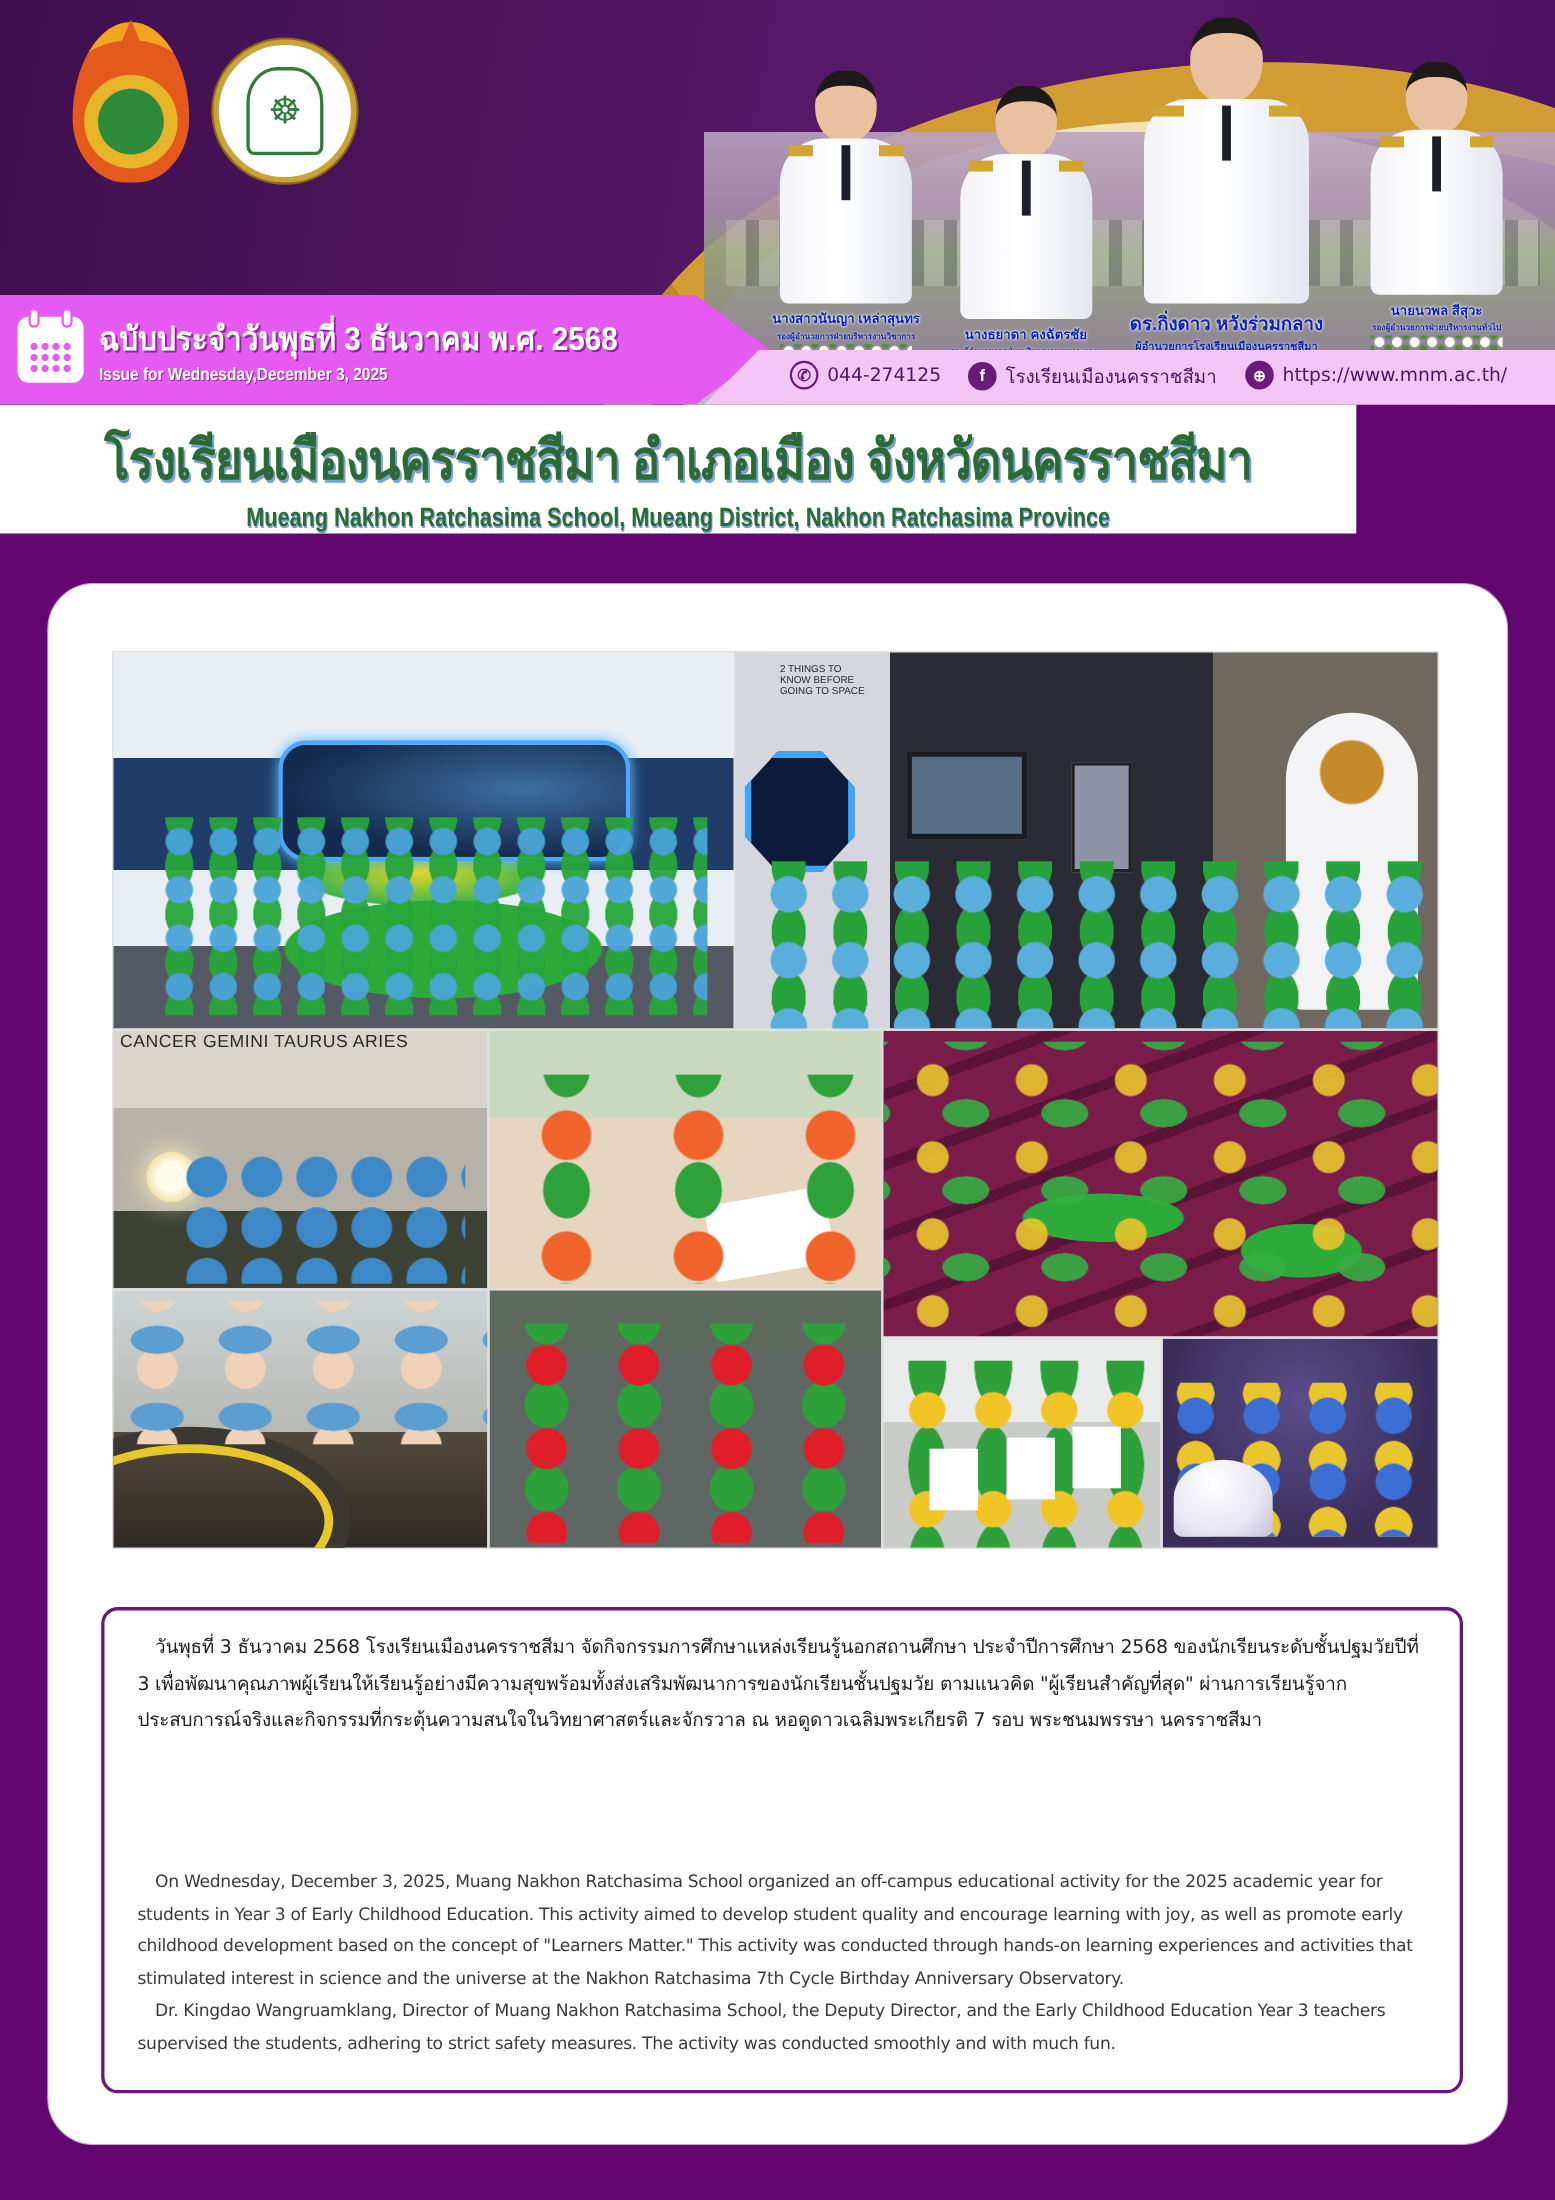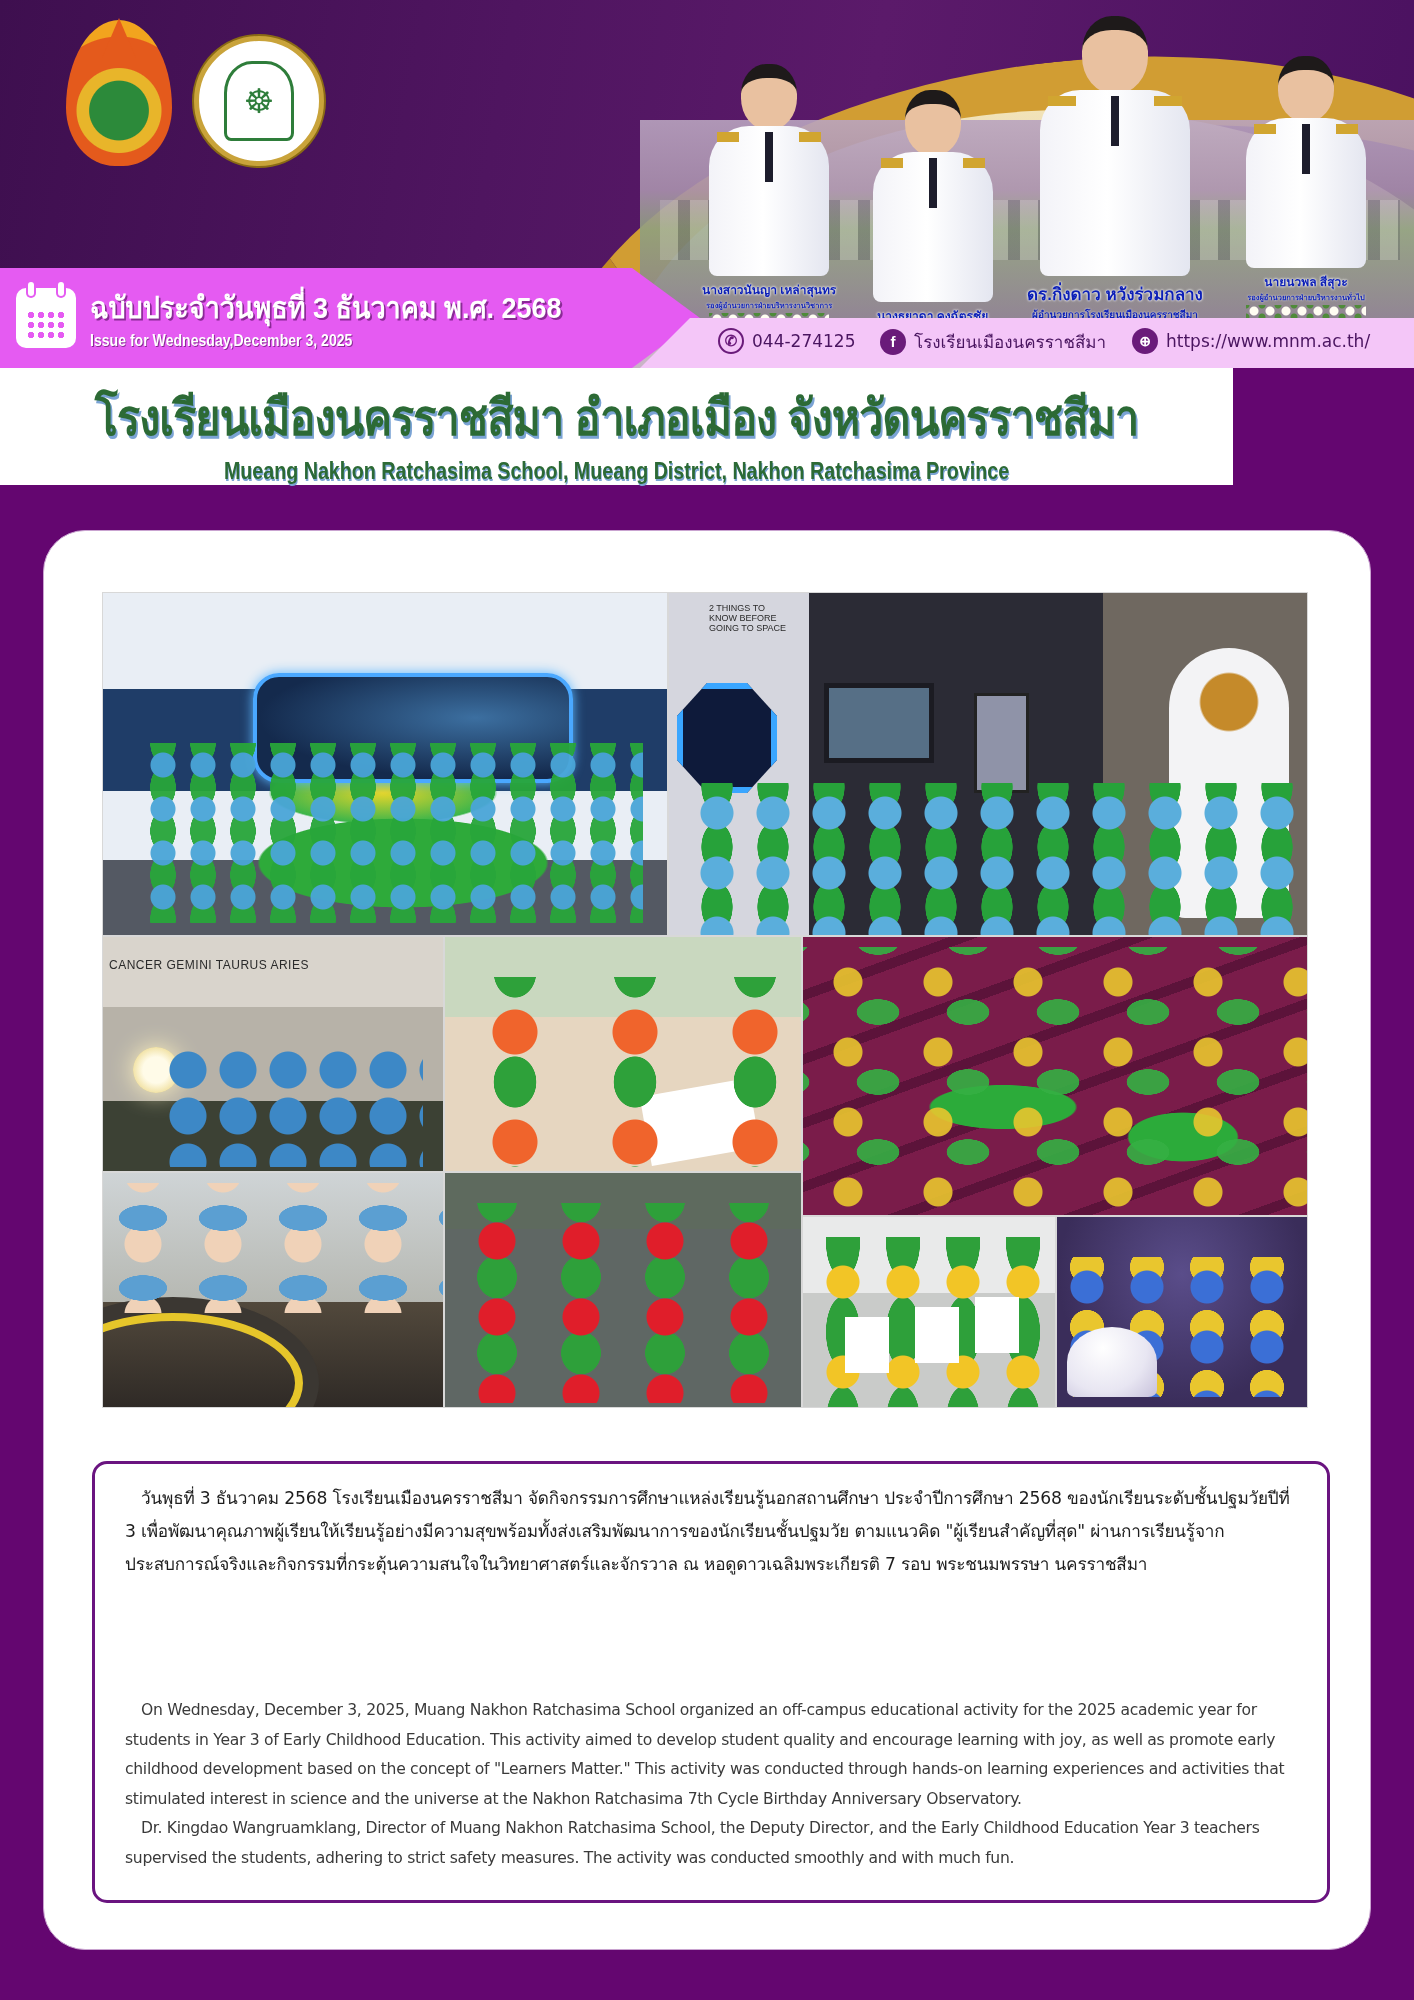--- a/index.html
+++ b/index.html
@@ -123,21 +123,21 @@
     background:
       radial-gradient(circle, #5aaedc 16px, transparent 17px) 0 0 / 56px 60px,
       radial-gradient(ellipse 22px 34px, #27a23a 70%, transparent 72%) 0 34px / 56px 60px; }
   .p2-title { left: 40px; top: 10px; font-size: 9px; line-height: 10px; color: #222; }
 
   .p3 { left: 0; top: 344px; width: 342px; height: 236px;
     background: linear-gradient(180deg, #d9d4cc 0 30%, #b7b2a8 30% 70%, #3c4134 70%); }
   .p3-lamp { position: absolute; left: 30px; top: 110px; width: 46px; height: 46px; border-radius: 50%; background: radial-gradient(circle, #fffbe8 40%, #f2e3a8 70%); box-shadow: 0 0 24px #fff3c0; }
   .p3-caps { position: absolute; left: 60px; top: 110px; width: 260px; height: 120px;
     background: radial-gradient(circle, #3d88c6 18px, transparent 19px) 0 0 / 50px 46px; }
-  .p3-zodiac { top: 21px; font-size: 12px; letter-spacing: 0.5px; color: #333; }
+  .p3-zodiac { top: 2px; font-size: 16px; letter-spacing: 0.5px; color: #333; }
 
   .p4 { left: 342px; top: 344px; width: 358px; height: 236px;
     background: linear-gradient(180deg, #c9d8bf 0 34%, #e6d6c0 34%); }
   .p4-caps { position: absolute; left: 10px; top: 40px; width: 340px; height: 190px;
     background:
       radial-gradient(circle, #f0642c 22px, transparent 23px) 0 0 / 120px 110px,
       radial-gradient(ellipse 30px 36px, #2ea13a 70%, transparent 72%) 0 50px / 120px 110px; }
   .p4-paper { position: absolute; left: 200px; top: 150px; width: 110px; height: 70px; background: #fff; transform: rotate(-10deg); }
 
   .p5 { left: 700px; top: 344px; width: 506px; height: 280px;
@@ -212,21 +212,21 @@
   <div class="staff" style="left:702px; top:64px;">
     <div class="staff-figure">
       <div class="staff-head"></div>
         <div class="staff-body"></div>
     </div>
     <div class="staff-name">นางสาวนันญา เหล่าสุนทร</div>
     <div class="staff-role">รองผู้อำนวยการฝ่ายบริหารงานวิชาการ</div>
     <div class="flowers" style="width:120px;"></div>
   </div>
 
-  <div class="staff" style="left:864px; top:90px;">
+  <div class="staff" style="left:864px; top:78px;">
     <div class="staff-figure">
       <div class="staff-head"></div>
         <div class="staff-body"></div>
     </div>
     <div class="staff-name">นางธยาดา คงฉัตรชัย</div>
     <div class="staff-role">รองผู้อำนวยการฝ่ายบริหารงานงบประมาณ</div>
     <div class="flowers" style="width:120px;"></div>
   </div>
 
   <div class="staff" style="left:1246px; top:56px;">

